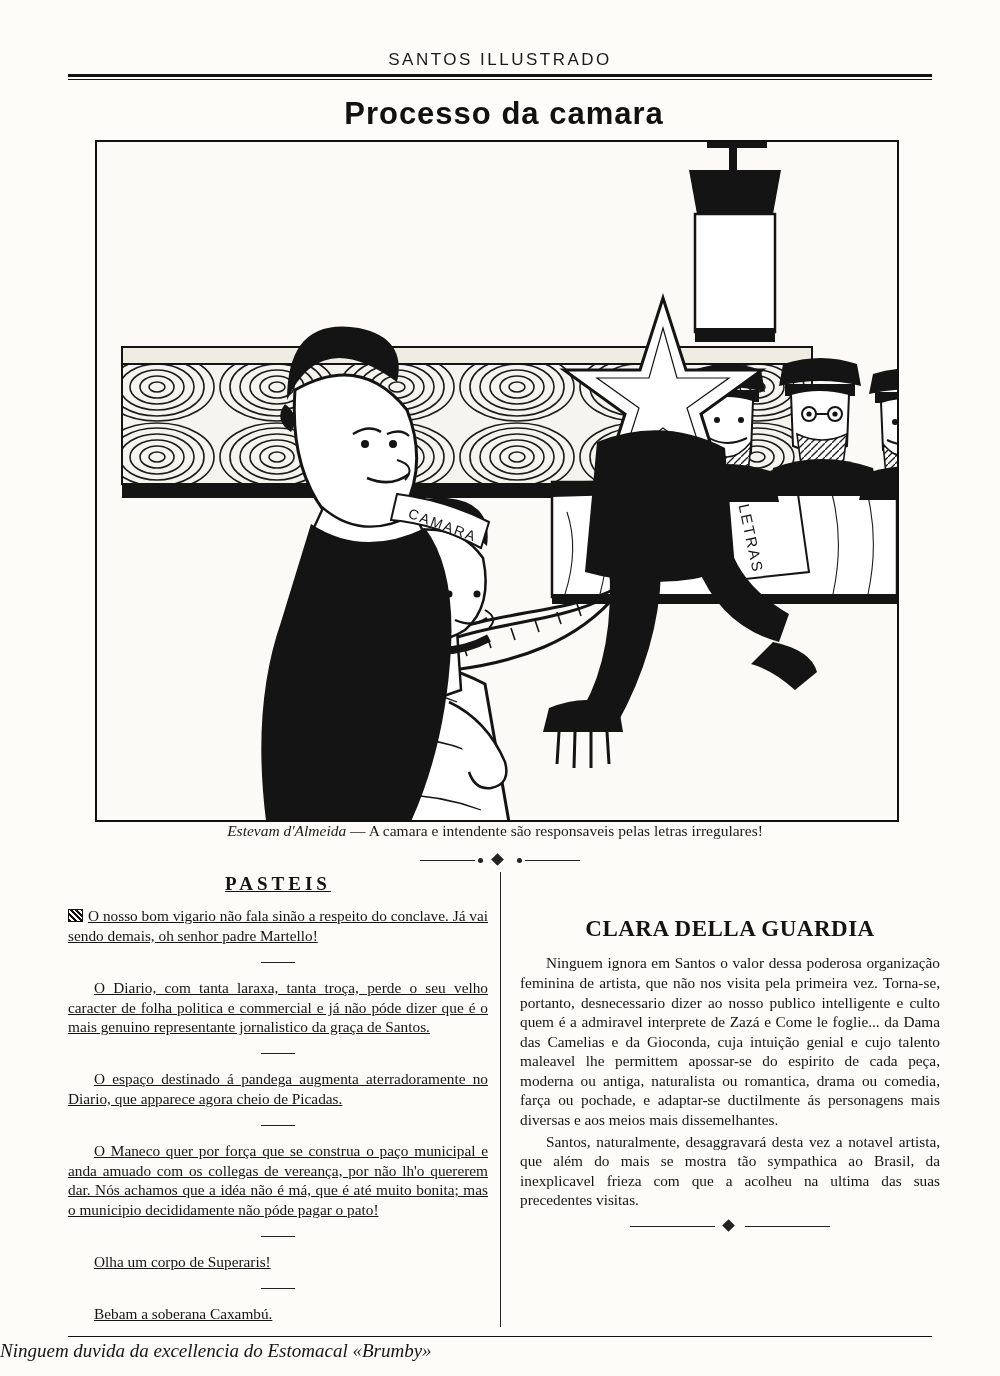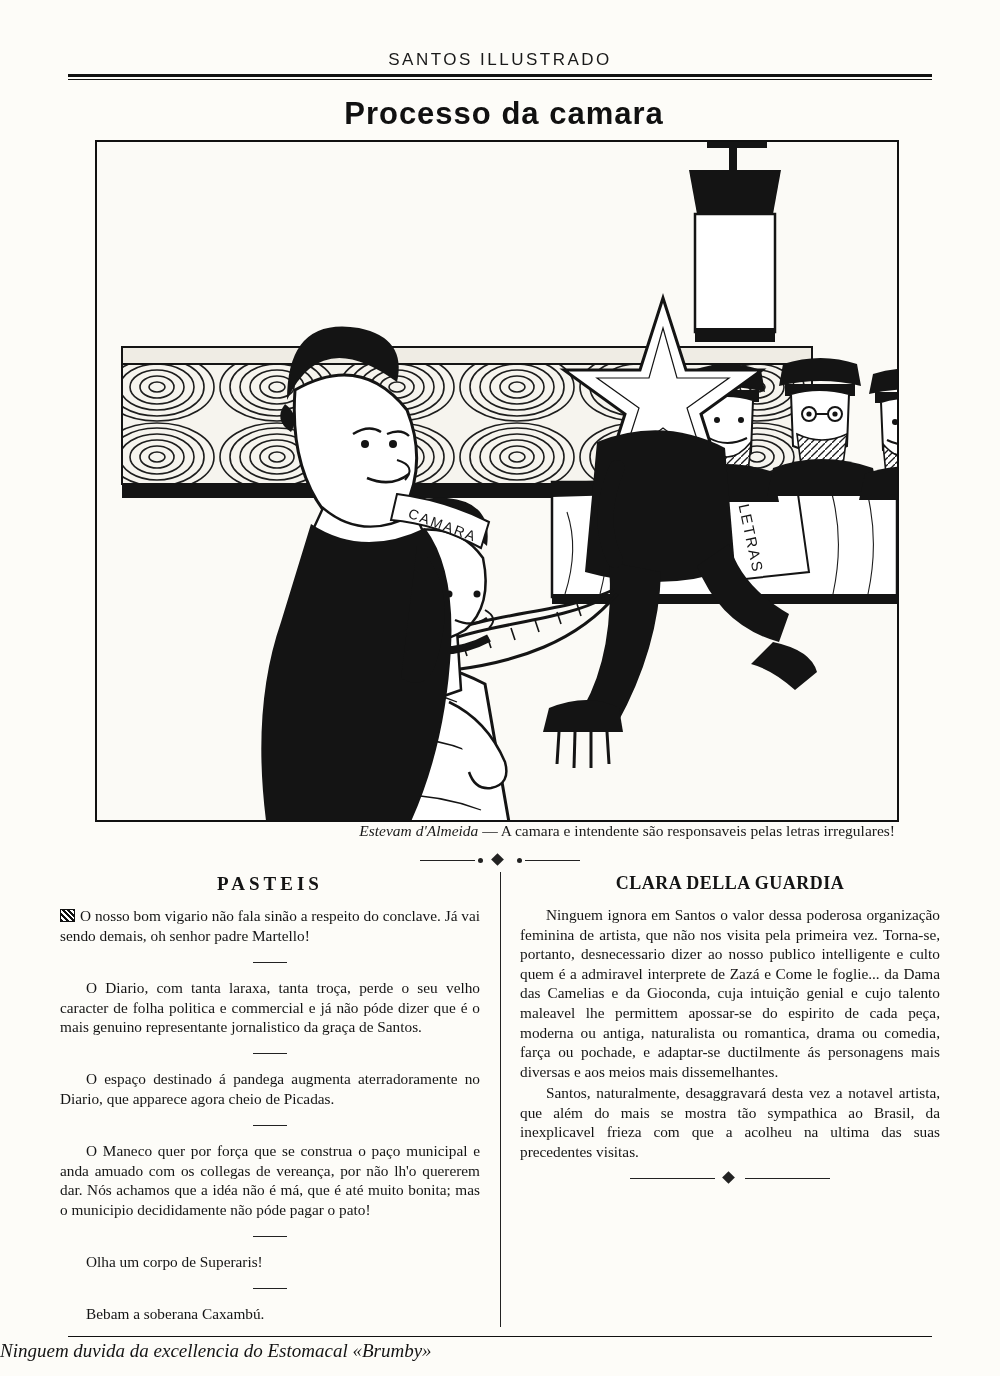--- a/index.html
+++ b/index.html
@@ -44,21 +44,21 @@
   .cartoon{
     position:absolute;left:95px;top:140px;
     width:800px;height:678px;
     border:2px solid #111;
     background:#fbfaf6;
     overflow:hidden;
   }
   .cartoon svg{display:block;}
   .caption{
     position:absolute;left:95px;top:822px;width:800px;
-    text-align:right;
+    text-align:center;
     font-size:15.5px;
     font-family:"Liberation Serif", serif;
     color:#1a1a1a;
   }
   .caption .nm{font-style:italic;}
   
   .ornament{
     position:absolute;top:855px;left:0;right:0;height:12px;
   }
   .ornament .ln{
@@ -79,34 +79,34 @@
   
   .cols{
     position:absolute;left:60px;top:872px;width:880px;height:460px;
   }
   .col{
     position:absolute;top:0;width:420px;
     font-size:15.3px;
     line-height:1.28;
     text-align:justify;
   }
-  .col.left{left:0;}
+  .col.left{left:8px;text-decoration:underline;}
   .col.right{left:460px;}
   .col-rule{
     position:absolute;left:440px;top:0;width:1px;height:455px;background:#222;
   }
   .sec-head{
     text-align:center;
     font-family:"Liberation Serif", serif;
     font-weight:bold;
     font-size:19px;
     letter-spacing:4px;
     margin-bottom:10px;
   }
-  .sec-head.tight{letter-spacing:0.5px;font-size:18px;}
+  .sec-head.tight{letter-spacing:0.5px;font-size:23px;margin-top:42px;}
   p{margin:0 0 2px 0;text-indent:26px;}
   p.noind{text-indent:0;}
   .dash{
     text-align:center;margin:6px 0 7px 0;
   }
   .dash span{display:inline-block;width:34px;border-top:1.6px solid #222;height:1px;vertical-align:middle;}
   .sq{
     display:inline-block;width:13px;height:11px;margin-right:5px;
     background:
       repeating-linear-gradient(45deg,#111 0 2px,#fff 2px 4px);

